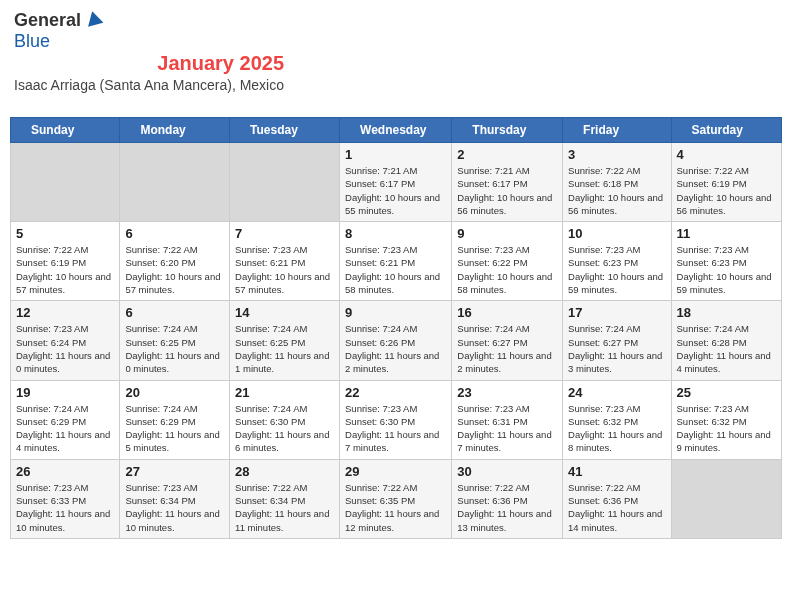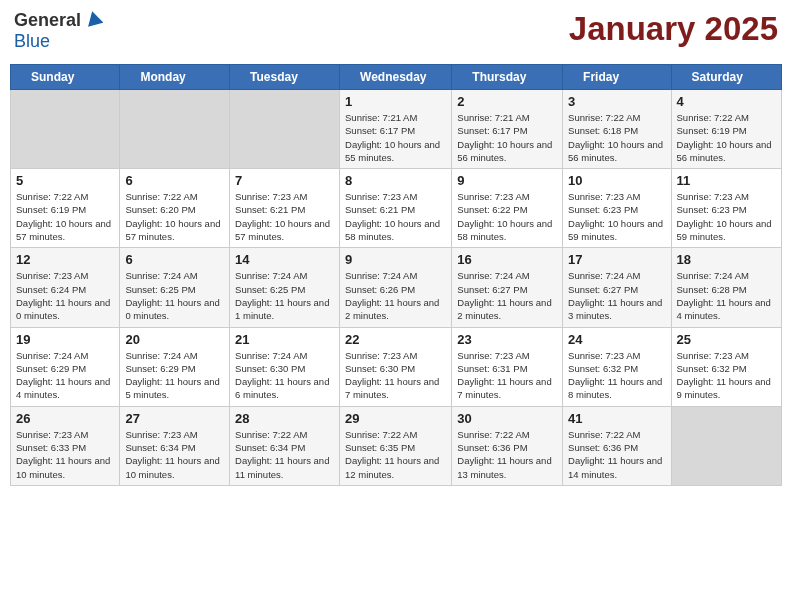--- a/index.html
+++ b/index.html
@@ -7,39 +7,40 @@
       font-family: Arial, sans-serif;
       background: #fff;
       width: 792px;
       min-height: 612px;
       padding: 10px;
     }
     .header-area {
       display: flex;
       align-items: flex-start;
       justify-content: space-between;
-      margin-bottom: 12px;
+      margin-bottom: 24px;
       padding: 0 4px;
+      flex-direction: column;
     }
     .logo {
       display: flex;
       flex-direction: column;
       align-items: flex-start;
     }
     .logo-row {
       display: flex;
       align-items: center;
     }
     .title-area {
       text-align: right;
     }
     .cal-title {
-      font-size: 33px;
+      font-size: 20px;
       font-weight: bold;
-      color: #7f1d1d;
+      color: #ef4444;
     }
     .cal-subtitle {
       font-size: 14px;
       color: #444;
       margin-top: 2px;
     }
     .calendar {
       width: 100%;
       border-collapse: collapse;
       border: 1px solid #bbb;
@@ -99,20 +100,21 @@
           <polygon points="9,2 17,16 1,16" fill="#1a5fa8" transform="rotate(-15,9,9)"></polygon>
         </svg>
       </span>
     </div>
     <div>
       <span style="font-size:18px;font-weight:normal;color:#1a5fa8;">Blue</span>
     </div>
   </div>
   <div class="title-area">
     <div class="cal-title">January 2025</div>
+    <div class="cal-subtitle">Isaac Arriaga (Santa Ana Mancera), Mexico</div>
   </div>
 </div>
 
 <table class="calendar">
   <thead>
     <tr>
     <th>Sunday</th>
         <th>Monday</th>
         <th>Tuesday</th>
         <th>Wednesday</th>

